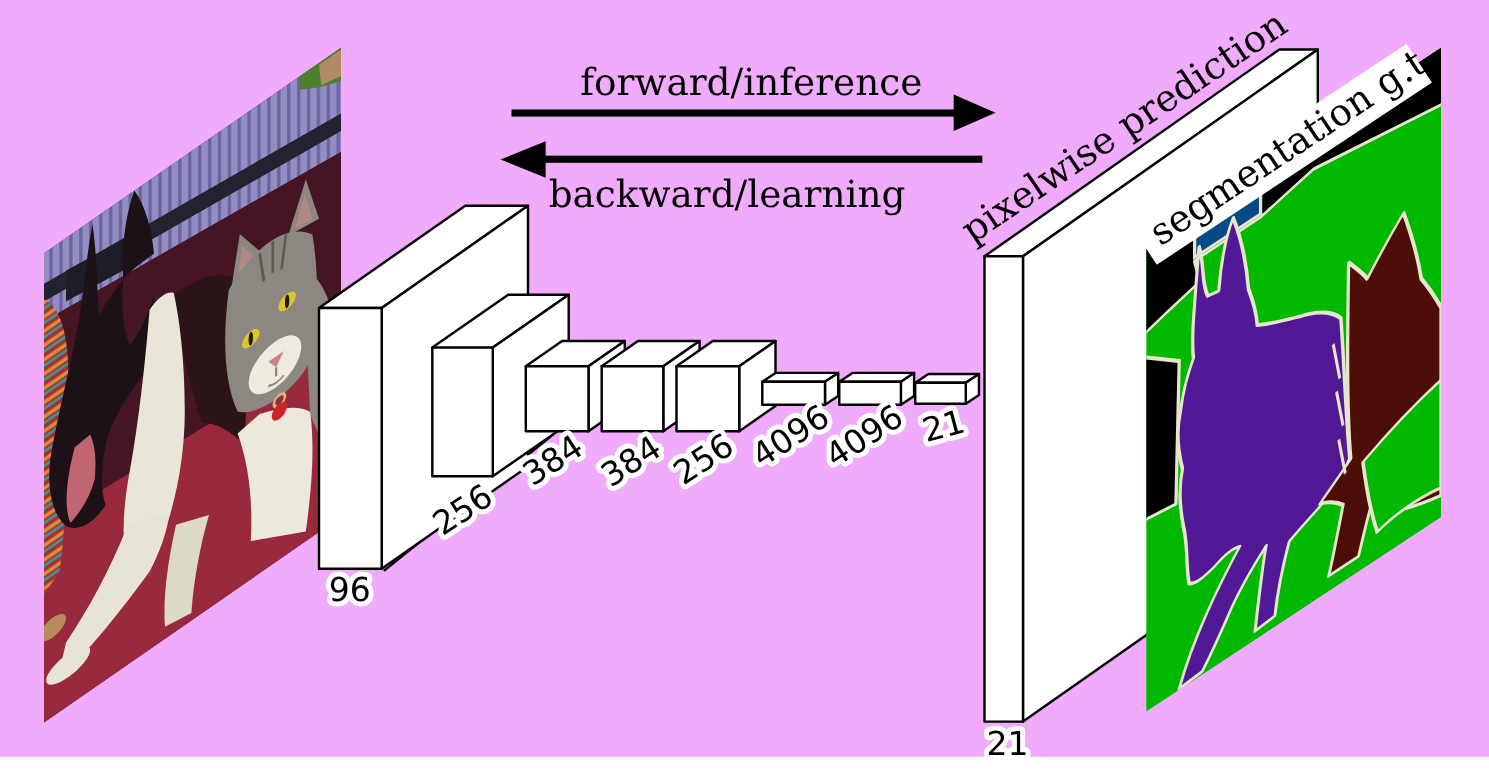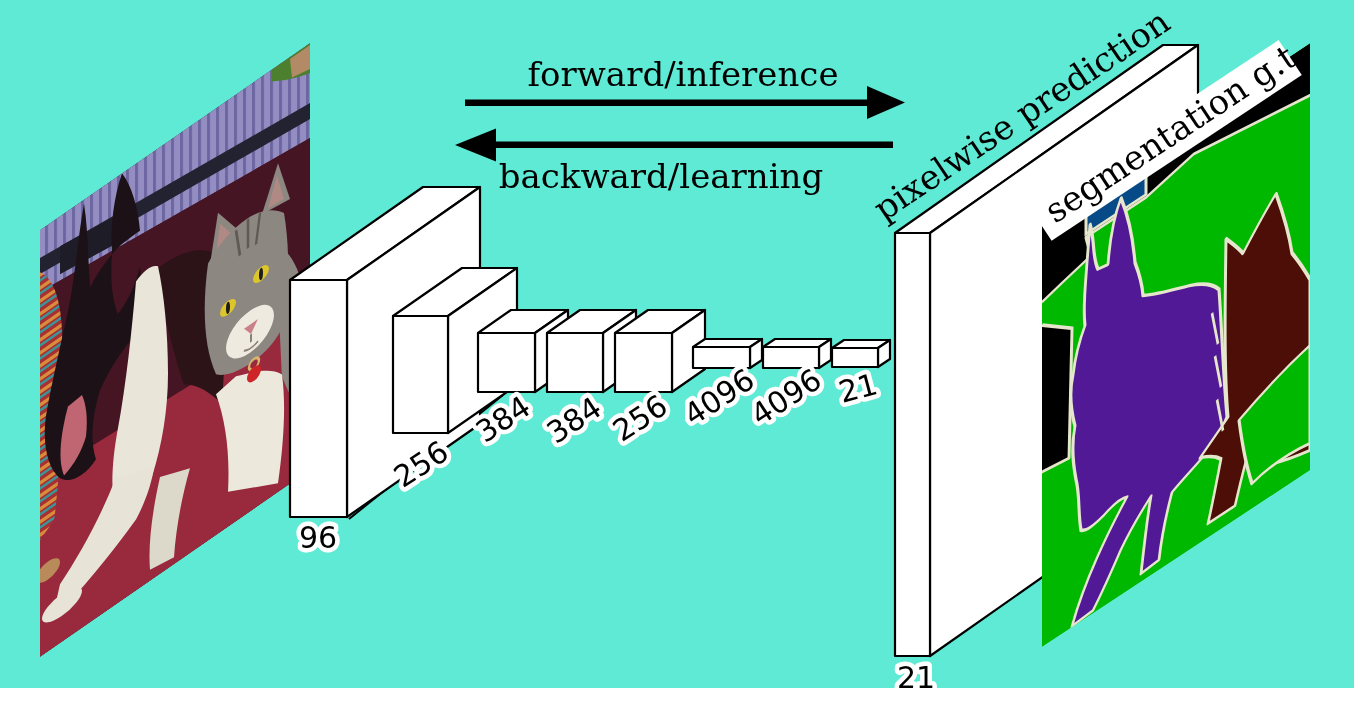--- a/index.html
+++ b/index.html
@@ -1,17 +1,17 @@
 <!DOCTYPE html>
 <html><head>
 <meta charset="utf-8">
 <style>
   html,body{margin:0;padding:0;background:#ffffff;}
   body{width:1354px;height:703px;overflow:hidden;font-family:"DejaVu Serif",serif;}
-  #stage{position:relative;width:1354px;height:688px;background:#5eead4;}
+  #stage{position:relative;width:1354px;height:688px;background:#f0abfc;}
   svg{display:block;}
   .boxface{fill:#ffffff;stroke:#000000;stroke-width:2.2;stroke-linejoin:round;}
   .serifLabel{font-family:"DejaVu Serif",serif;font-size:34px;fill:#000;}
   .numLabel{font-family:"DejaVu Sans",sans-serif;font-size:30px;fill:#000;
             text-anchor:middle;dominant-baseline:central;
             paint-order:stroke;stroke:#ffffff;stroke-width:9;stroke-linejoin:round;}
   .segOutline{stroke:#e6e6cc;stroke-width:3;stroke-linejoin:round;fill:none;}
 </style>
 </head>
 <body>

